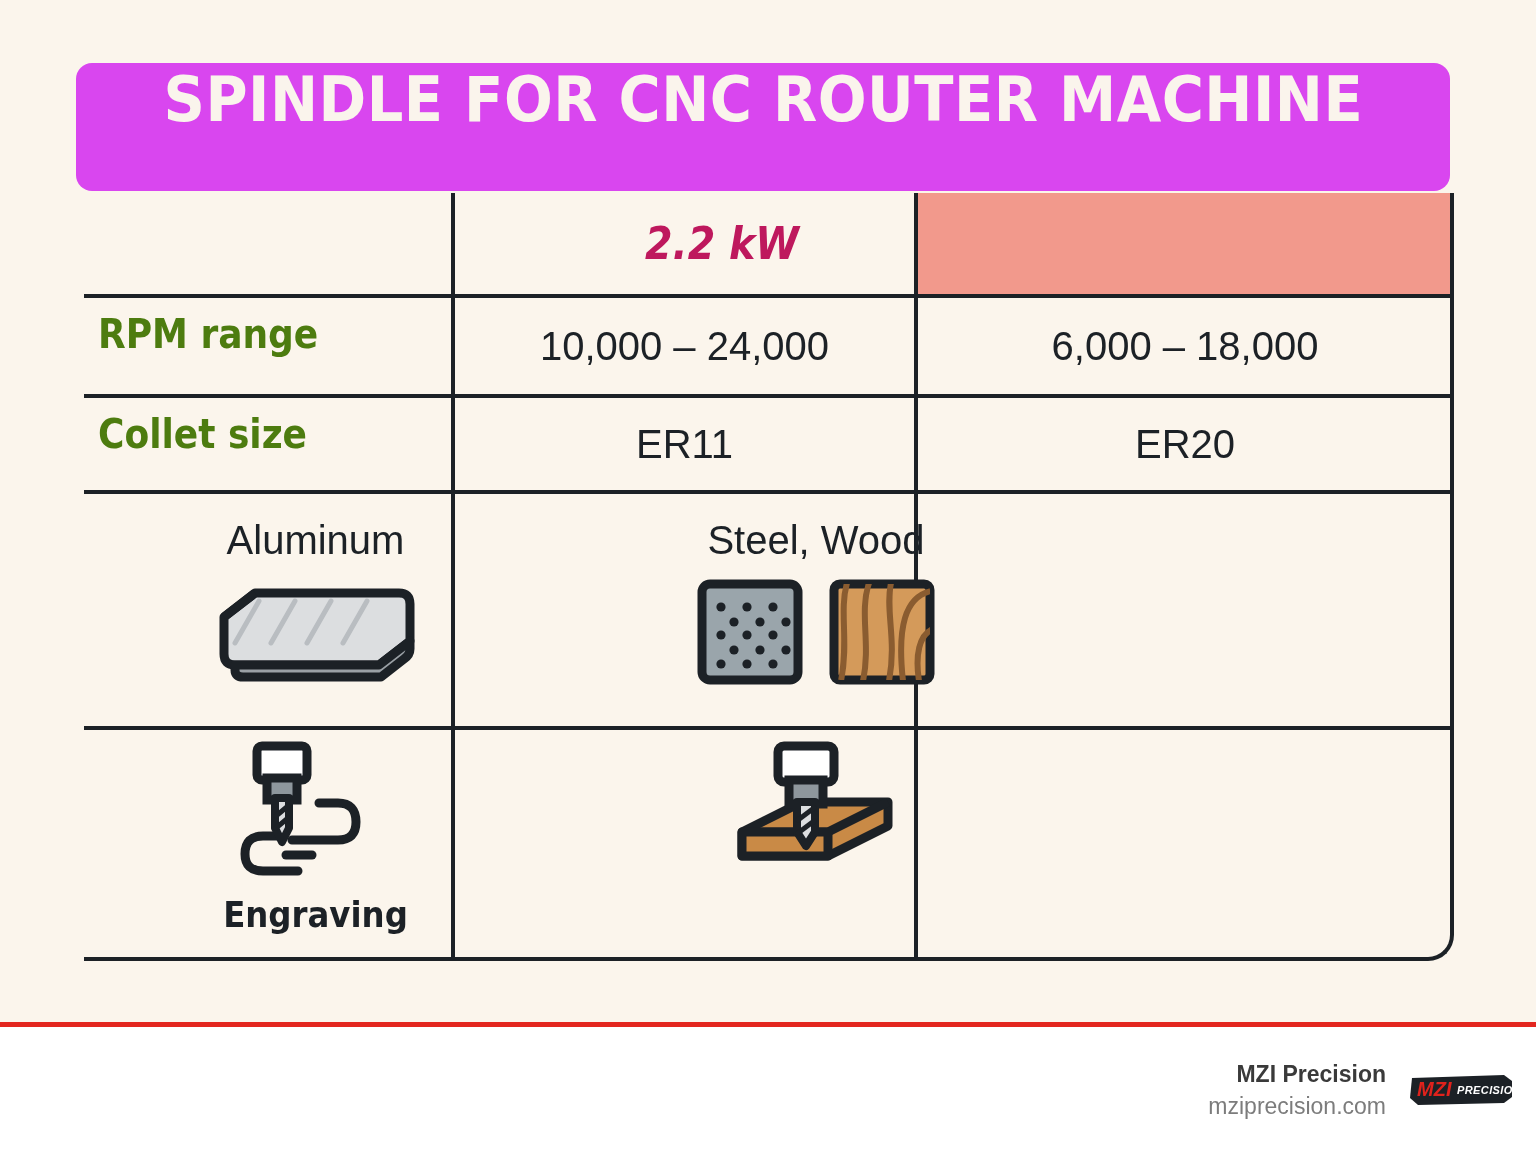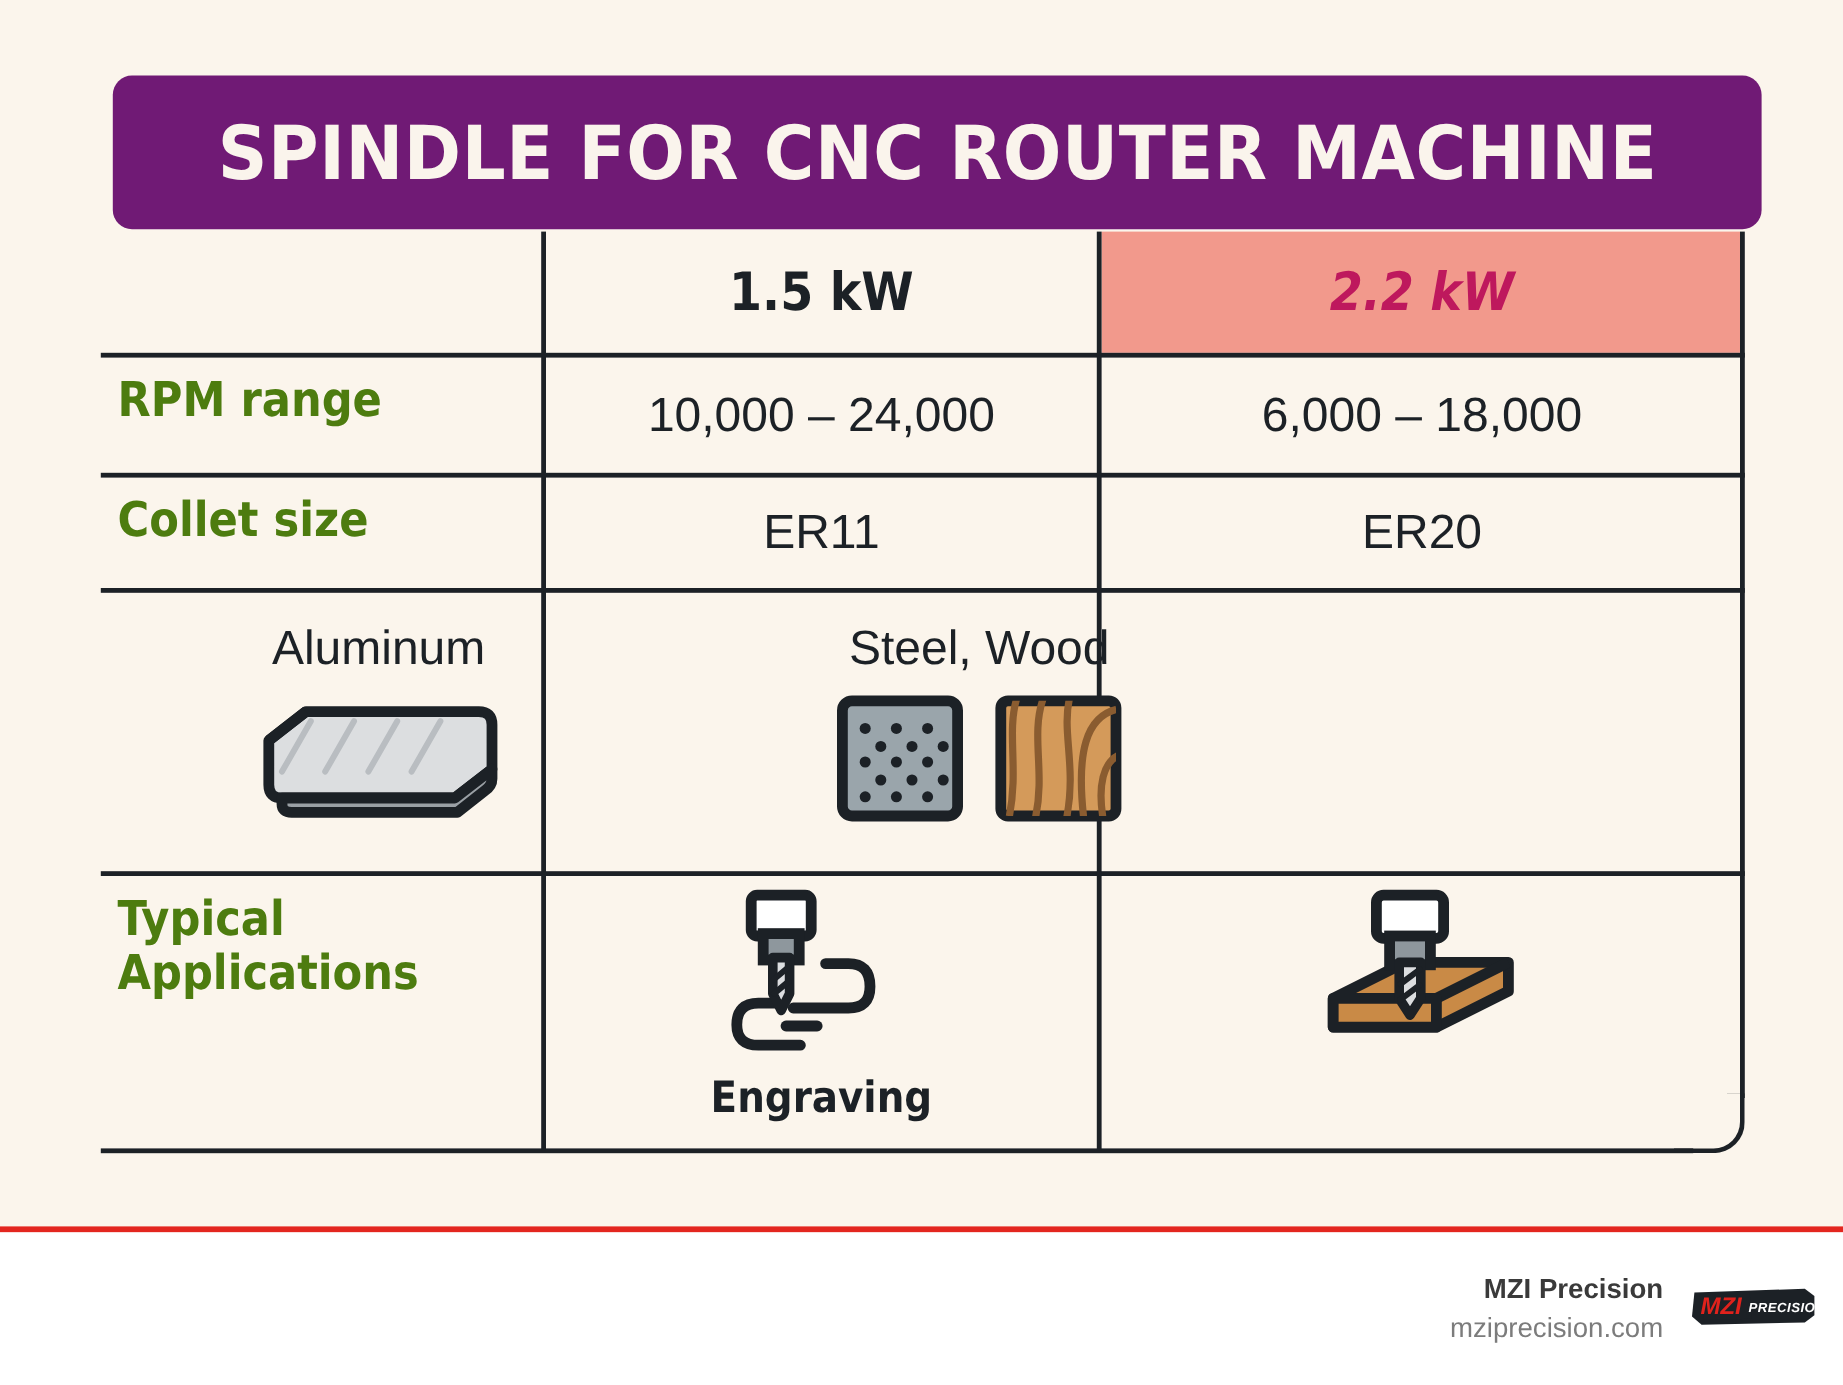--- a/index.html
+++ b/index.html
@@ -18,25 +18,25 @@
     background: #FBF5EC;
   }
   .red-rule {
     position: absolute; left: 0; top: 1022px;
     width: 1536px; height: 5px;
     background: #E3261F;
   }
 
   
   .banner {
-    position: absolute; left: 94px; top: 63px;
+    position: absolute; left: 76px; top: 63px;
     width: 1374px; height: 128px;
-    background: #701a75;
+    background: #d946ef;
     border-radius: 16px;
-    display: flex; align-items: center; justify-content: center;
+    display: flex; justify-content: center;
   }
   .banner-title {
     font-family: "Liberation Sans Narrow", "DejaVu Sans Condensed", "Liberation Sans", sans-serif;
     font-weight: 700;
     font-size: 62px;
     letter-spacing: 0.5px;
     color: #FAF4EC;
     text-transform: uppercase;
     white-space: nowrap;
     transform: scaleX(1.03);
@@ -166,25 +166,20 @@
     <div class="hrule r3"></div>
     <div class="hrule r4"></div>
     <div class="hrule last"></div>
     <div class="corner"></div>
     <div class="vrule v1"></div>
     <div class="vrule v2"></div>
     <div class="vrule v3"></div>
 
     <div class="trow r-head">
       <div class="cell c-label"></div>
-      <div class="cell c-a">
-        <div class="cell-inner">
-          <div class="hdr-txt">1.5 kW</div>
-        </div>
-      </div>
       <div class="cell c-b">
         <div class="cell-inner">
           <div class="hdr-txt on-hl">2.2 kW</div>
         </div>
       </div>
     </div>
 
     <div class="trow r-rpm">
       <div class="cell c-label">
         <div class="lbl-txt">RPM range</div>
@@ -287,24 +282,20 @@
                   <path d="M106 52 C92 58 88 78 92 104"></path>
                 </g>
               </svg>
             </span>
           </div>
         </div>
       </div>
     </div>
 
     <div class="trow r-app">
-      <div class="cell c-label">
-        <div class="lbl-txt">Typical
-Applications</div>
-      </div>
 
       <div class="cell c-a">
         <div class="cell-inner">
           <div class="icon-wrap app-icons">
             <span>
               <svg width="200" height="150" viewBox="0 0 200 150">
 
                 <g fill="none" stroke="#1C2126" stroke-width="9" stroke-linecap="round">
                   <path d="M103 63 L122 63 Q140 63 140 82 Q140 100 122 100 L76 100"></path>
                   <path d="M68 96 L47 96 Q29 96 29 114 Q29 131 47 131 L82 131"></path>

